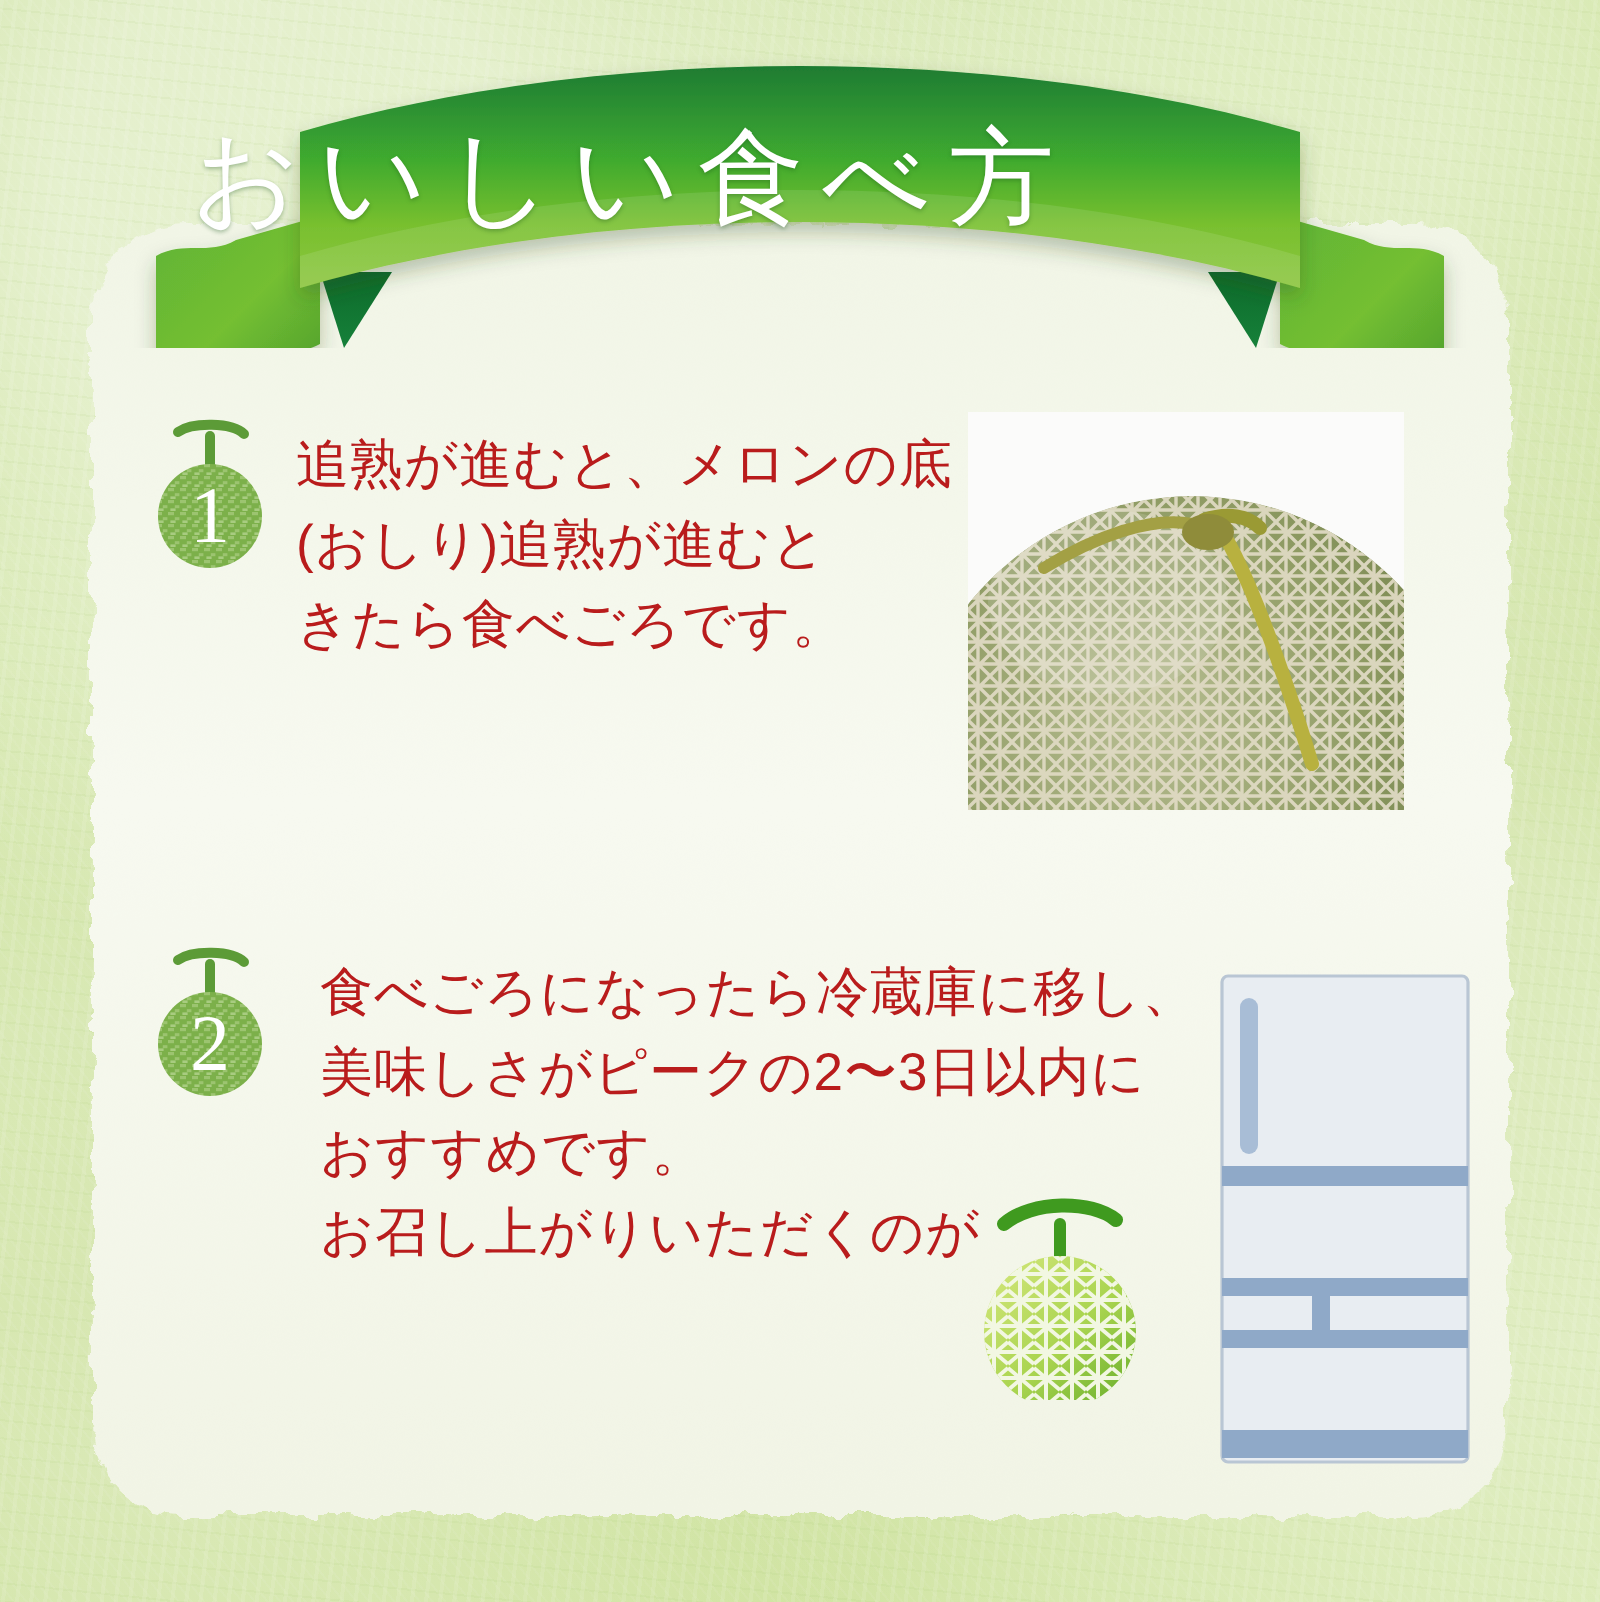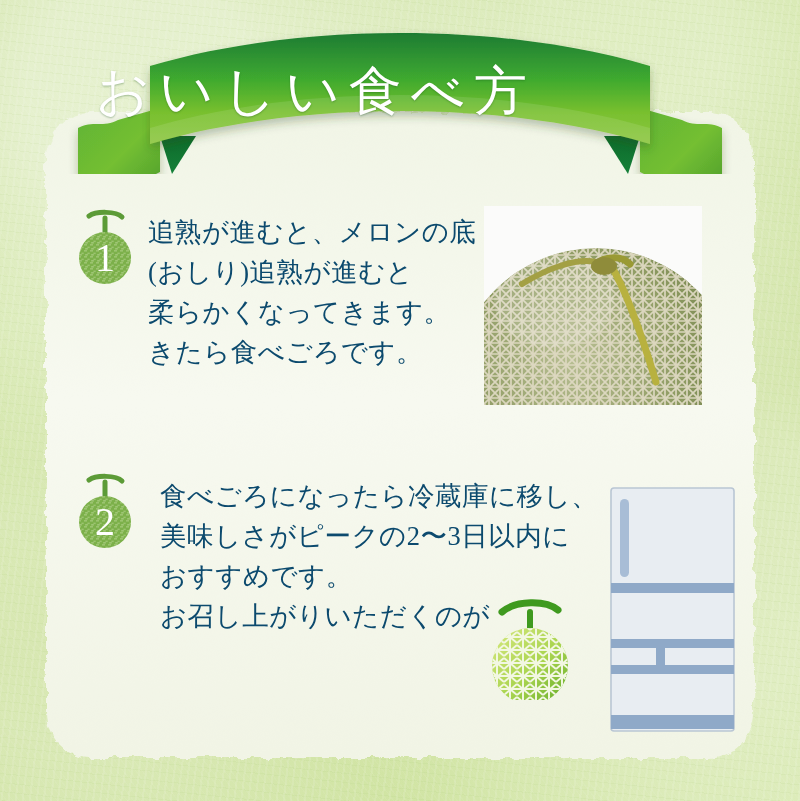--- a/index.html
+++ b/index.html
@@ -25,31 +25,31 @@
       repeating-linear-gradient(6deg, rgba(160,195,110,.30) 0 1px, rgba(255,255,255,0) 1px 9px),
       repeating-linear-gradient(52deg, rgba(255,255,255,.22) 0 1px, rgba(255,255,255,0) 1px 5px);
   }
 
   
   .banner{position:absolute;left:0;top:24px;width:800px;height:150px;}
   .banner svg{display:block;}
   .banner-title{
     position:absolute;left:0;top:40px;width:632px;text-align:center;
     color:#ffffff;font-size:53px;letter-spacing:9px;
-    font-family:Liberation Sans, sans-serif;
+    font-family:Liberation Serif, serif;
     text-shadow:0 1px 2px rgba(20,80,20,.35);
     line-height:1;
   }
 
   
   .step{position:absolute;}
   .badge{position:absolute;width:66px;height:78px;}
-  .step-text{position:absolute;color:#0c4a6e;font-size:26.5px;line-height:40px;
+  .step-text{position:absolute;color:#b91c1c;font-size:26.5px;line-height:40px;
     letter-spacing:.5px;white-space:nowrap;
-    font-family:Liberation Serif, serif;}
+    font-family:Liberation Sans, sans-serif;}
   .step-text div{height:40px;}
 
   
   .photo{position:absolute;left:484px;top:206px;width:218px;height:199px;
     background:linear-gradient(180deg,#fbfbfb 0%,#f7f7f5 100%);
     overflow:hidden;}
 
   
   .fridge{position:absolute;left:610px;top:487px;width:125px;height:245px;}
 
@@ -129,21 +129,20 @@
       </defs>
       <path d="M33 10 L33 24" stroke="#5c9b37" stroke-width="5" stroke-linecap="round" fill="none"></path>
       <path d="M17 8 C24 3 44 3 50 9" stroke="#5c9b37" stroke-width="5" stroke-linecap="round" fill="none"></path>
       <circle cx="33" cy="50" r="26" fill="url(#net1)"></circle>
       <text x="33" y="63" text-anchor="middle" font-size="40" fill="#ffffff" font-family="Liberation Serif, serif">1</text>
     </svg>
 
     <div class="step-text" style="left:148px;top:212px;">
       <div>追熟が進むと、メロンの底</div>
       <div>(おしり)追熟が進むと</div>
-      <div>柔らかくなってきます。</div>
       <div>きたら食べごろです。</div>
     </div>
 
     <div class="photo">
       <svg width="218" height="199" viewBox="0 0 218 199">
         <defs>
           <radialGradient id="mph" cx="42%" cy="38%" r="72%">
             <stop offset="0%" stop-color="#b9bf94"></stop>
             <stop offset="55%" stop-color="#8d9a62"></stop>
             <stop offset="100%" stop-color="#5e6e3a"></stop>

